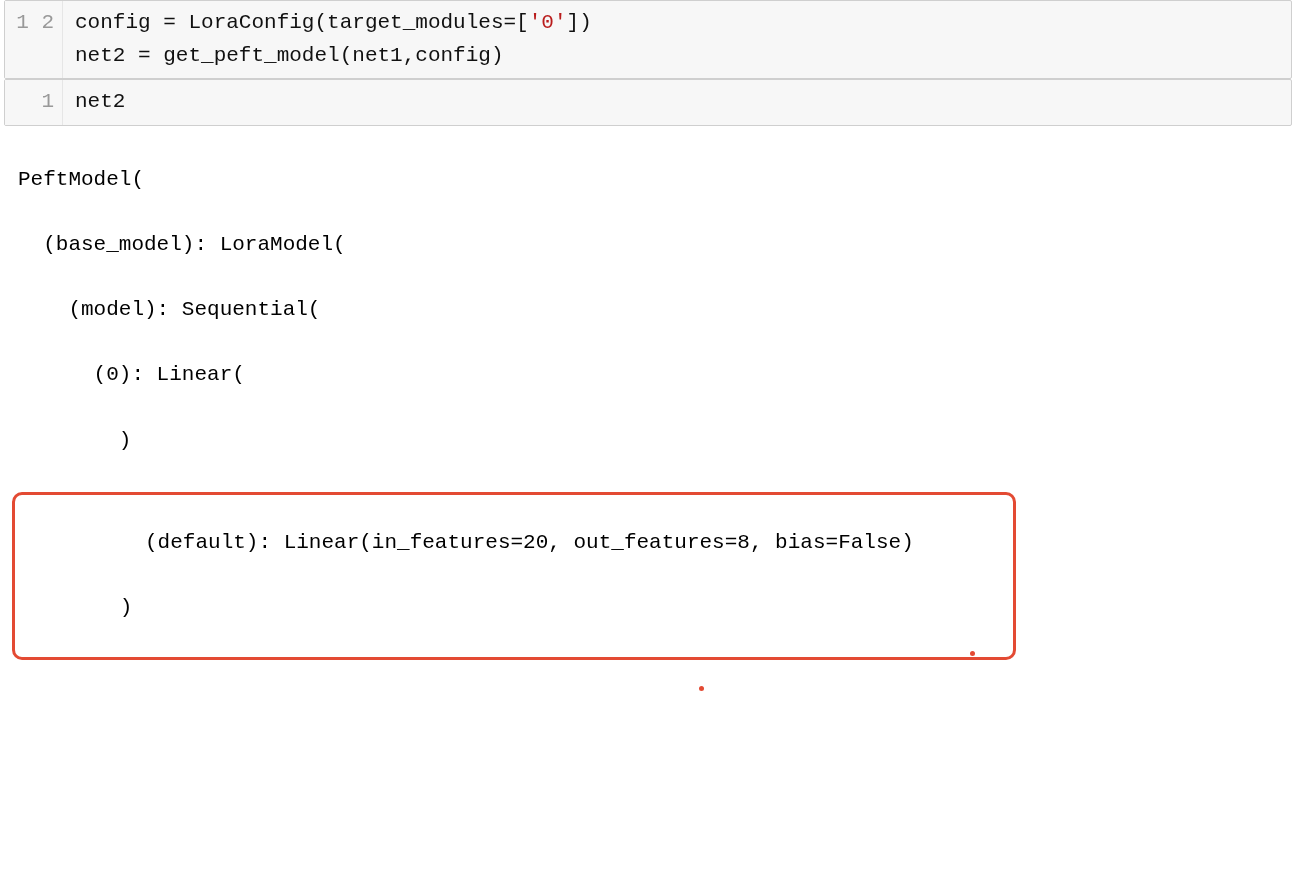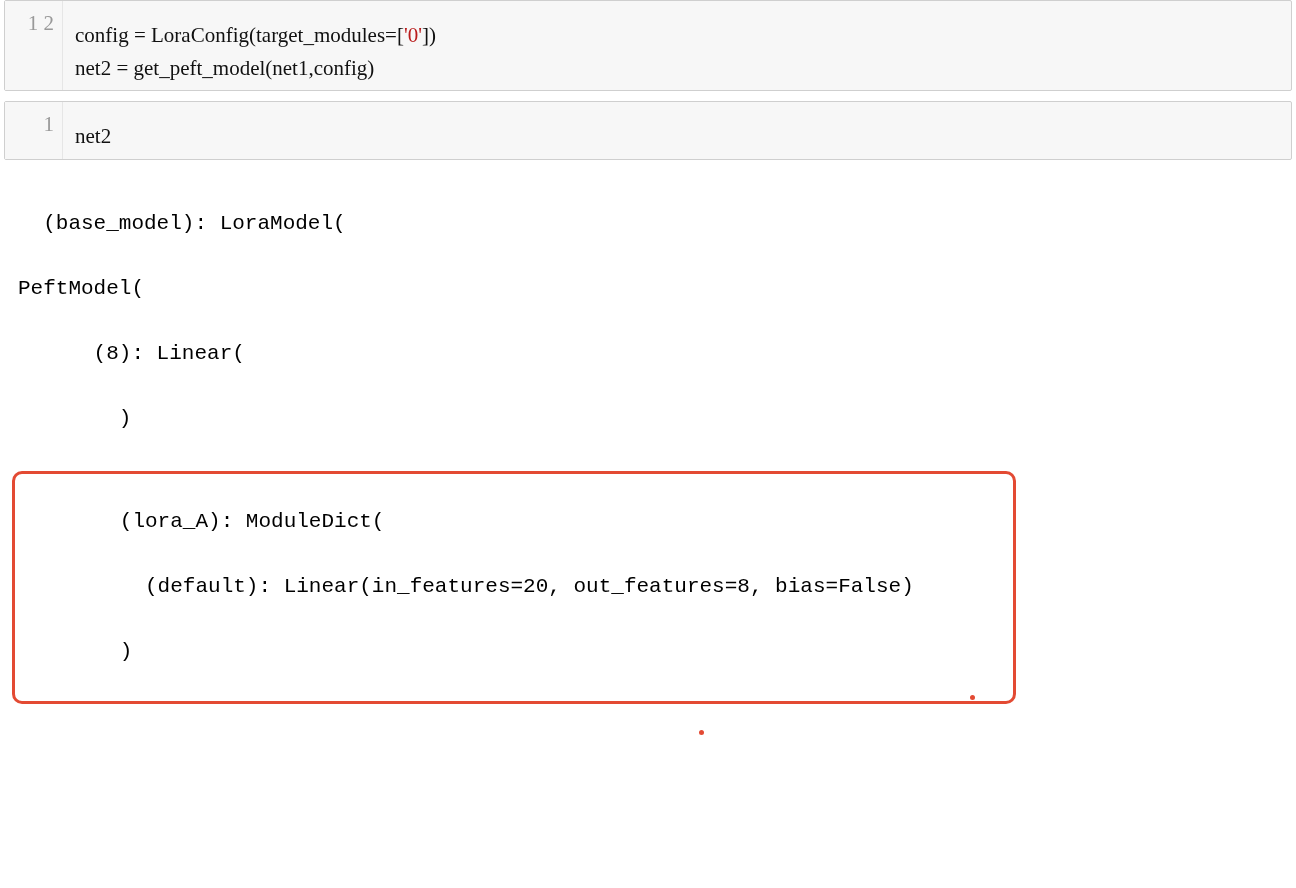--- a/index.html
+++ b/index.html
@@ -5,41 +5,40 @@
   * { box-sizing: border-box; }
   body {
     margin: 0;
     padding: 0;
     background: #ffffff;
     font-family: Menlo, Monaco, Consolas, "Courier New", monospace;
     font-size: 21px;
   }
   .cell-wrap {
     padding: 0 4px;
-    margin-bottom: 10px;
-    font-family: Liberation Serif, serif;
+    margin-bottom: 0;
   }
   .input-cell {
     border: 1px solid #cfcfcf;
     border-radius: 2px;
     background: #f7f7f7;
     display: flex;
   }
   .gutter {
     background: #f7f7f7;
     border-right: 1px solid #e6e6e6;
     color: #999;
     text-align: right;
     padding: 6px 8px 6px 6px;
     min-width: 58px;
     user-select: none;
     line-height: 1.55;
   }
   .code-area {
-    padding: 18px 10px 6px 12px;
+    padding: 6px 10px 6px 12px;
     white-space: pre;
     color: #111;
     line-height: 1.55;
     flex: 1;
   }
   .tok-nm { color: #111; }
   .tok-op { color: #111; }
   .tok-fn { color: #111; }
   .tok-str { color: #b91c1c; }
   .output-area {
@@ -82,26 +81,26 @@
 </div>
 
 <div class="cell-wrap">
   <div class="input-cell">
     <div class="gutter"><span>1</span></div>
     <div class="code-area"><span class="tok-nm">net2</span></div>
   </div>
 </div>
 
 <div class="output-area">
+<span class="out-line">PeftModel(</span>
 <span class="out-line">  (base_model): LoraModel(</span>
-<span class="out-line">PeftModel(</span>
-<span class="out-line">      (8): Linear(</span>
+<span class="out-line">    (model): Sequential(</span>
+<span class="out-line">      (0): Linear(</span>
 <span class="out-line">        )</span>
 <div class="highlight-box">
-<span class="out-line">        (lora_A): ModuleDict(</span>
 <span class="out-line">          (default): Linear(in_features=20, out_features=8, bias=False)</span>
 <span class="out-line">        )</span>
 </div>
 
 
 
 
 
 
 

